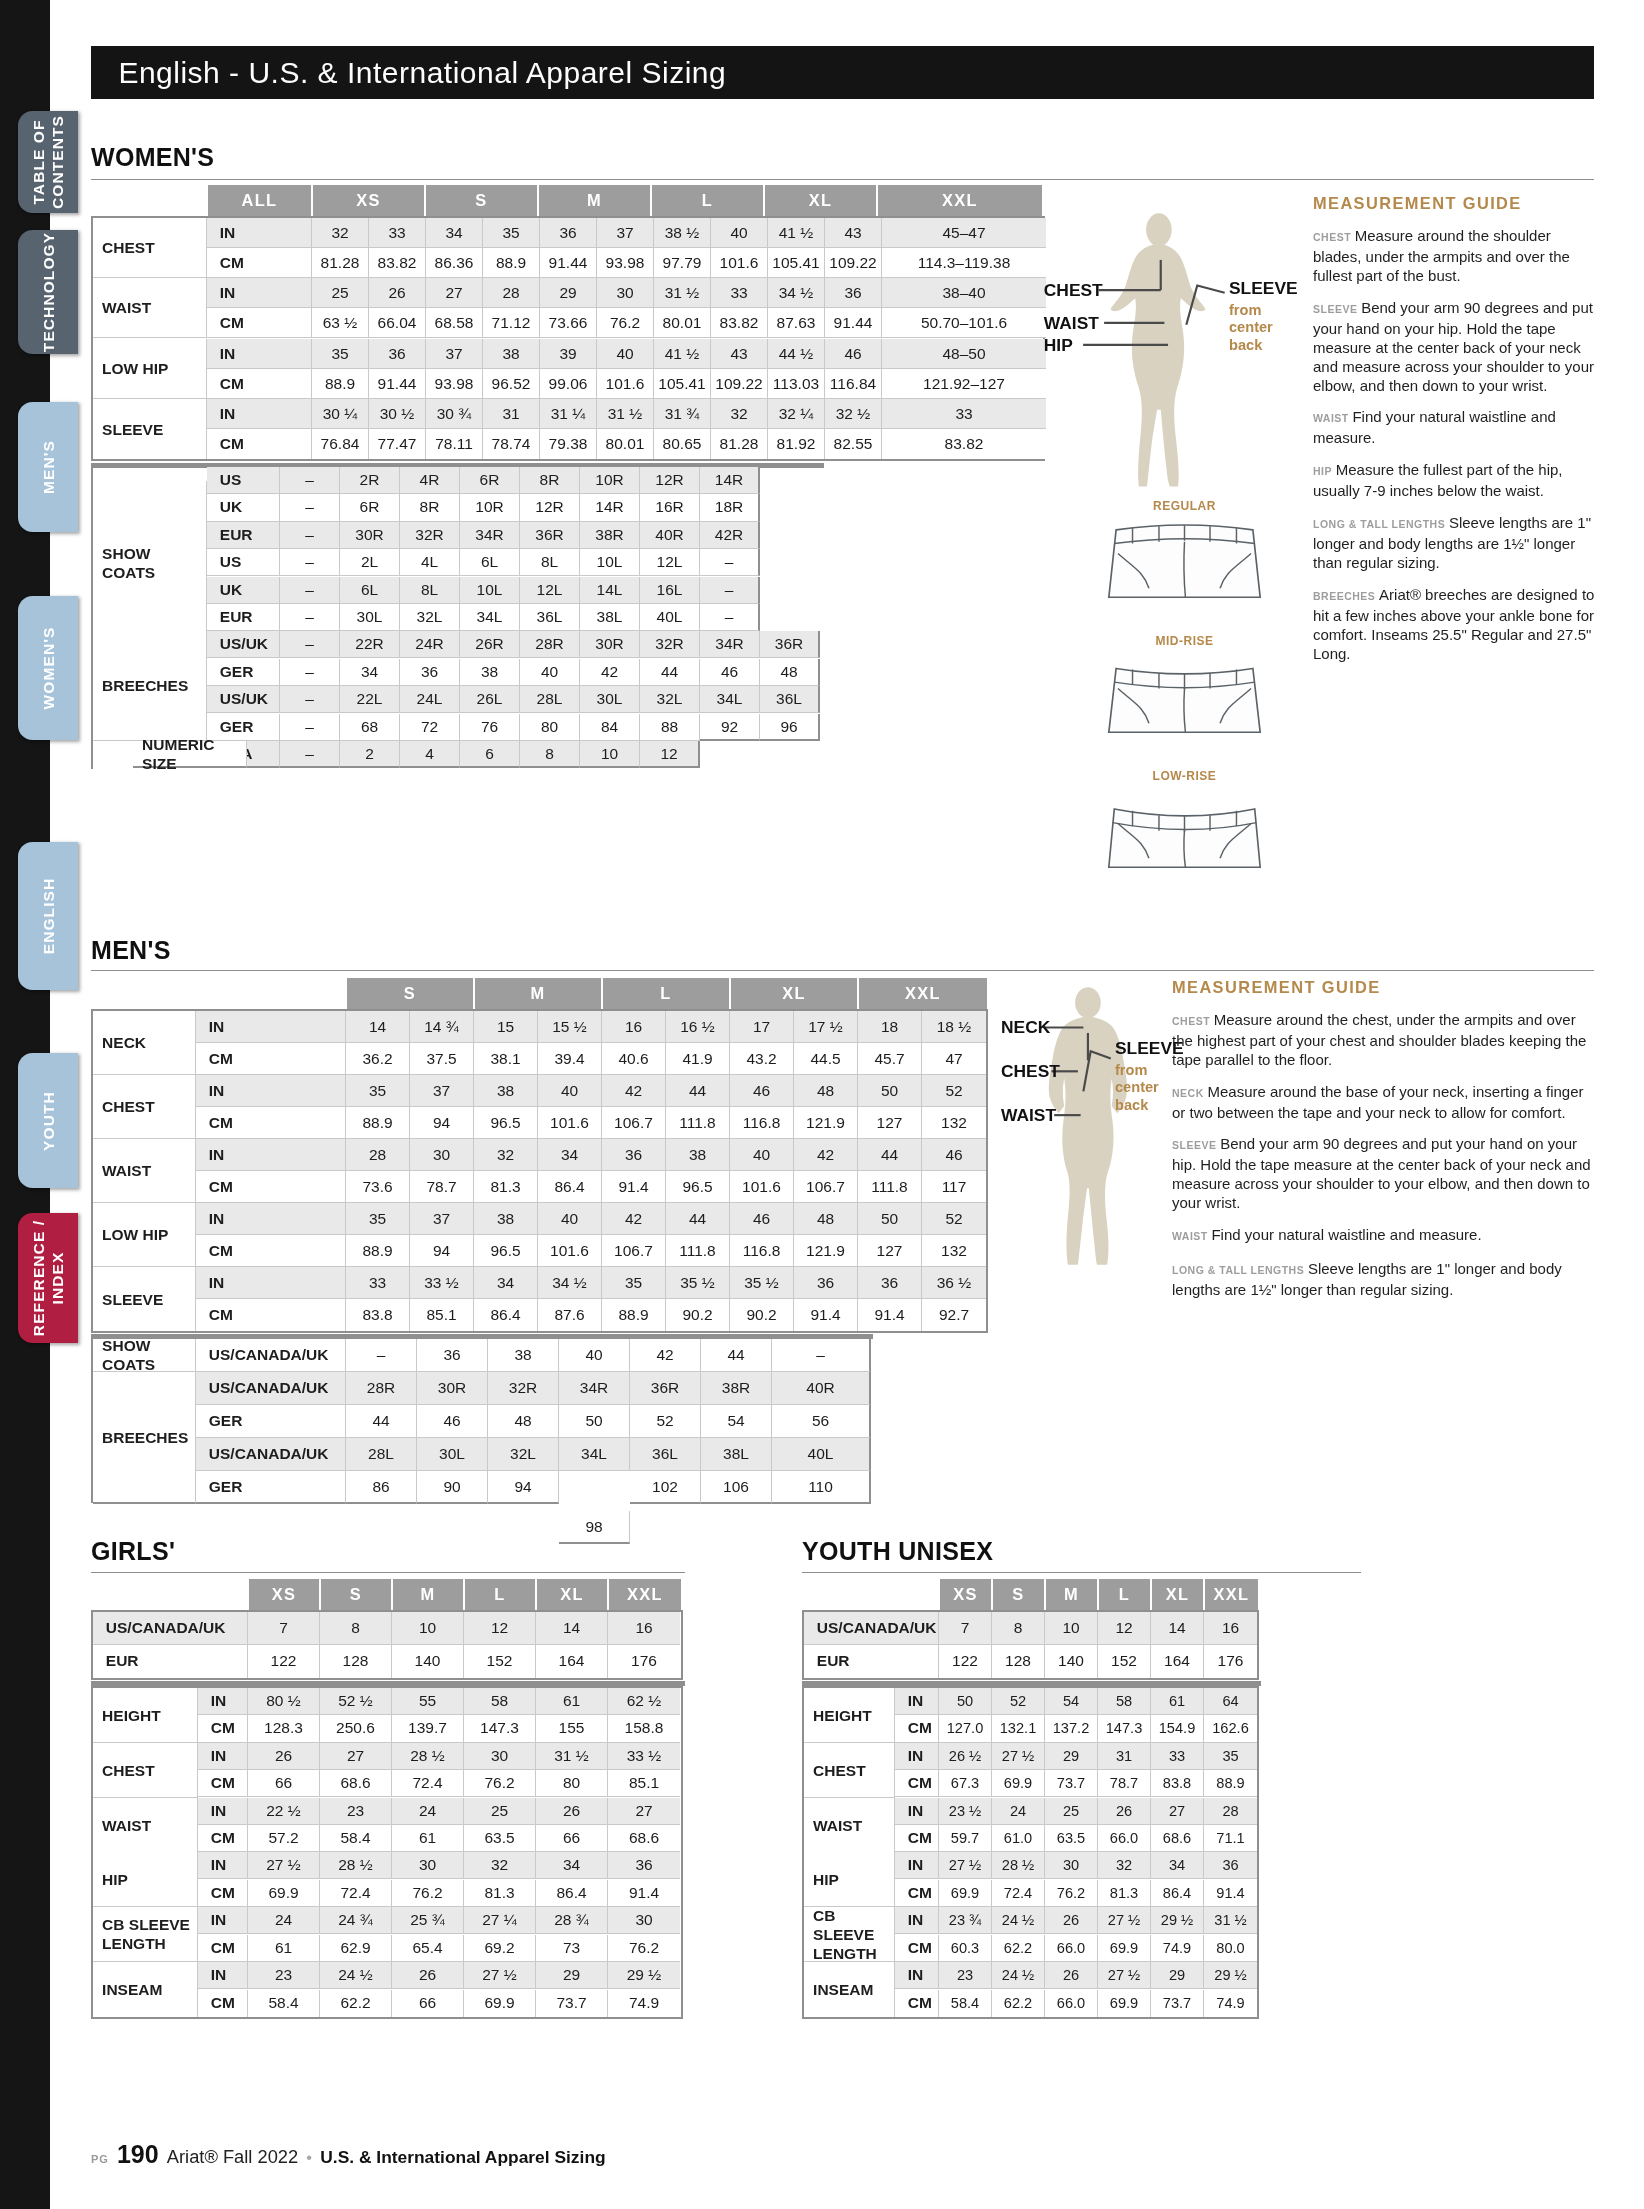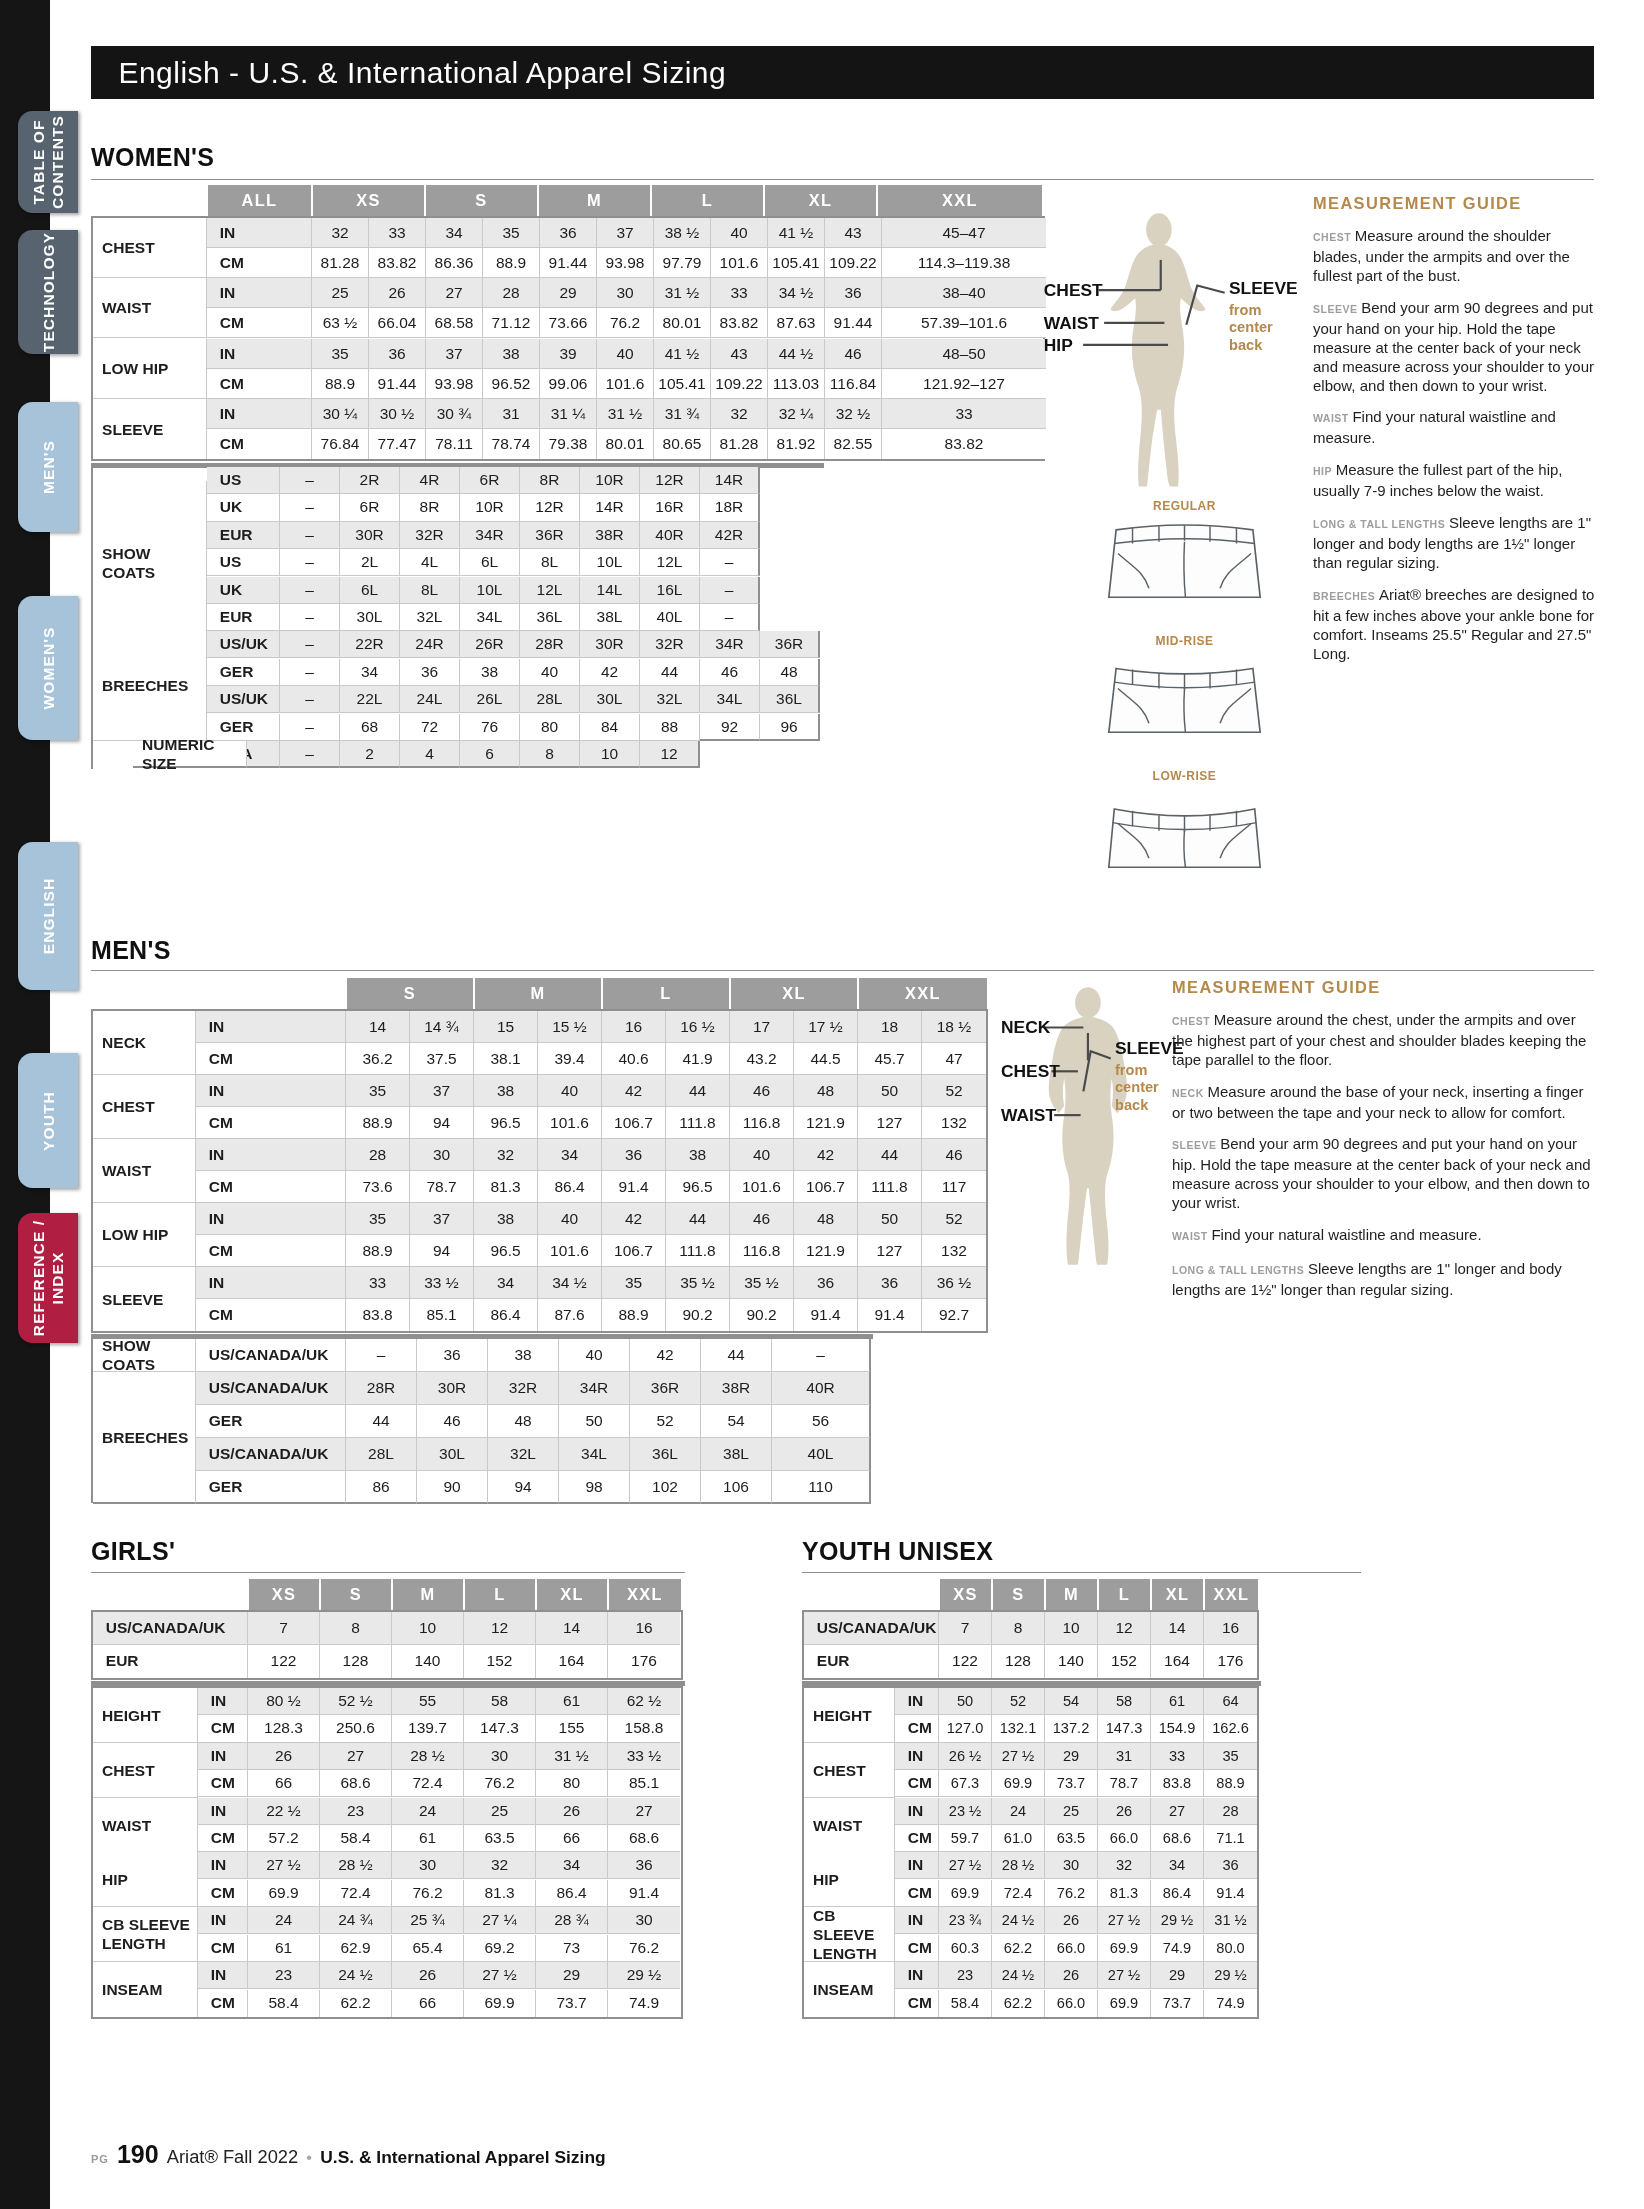--- a/index.html
+++ b/index.html
@@ -150,21 +150,21 @@
         <div class="c" style="width: 57px; height: 30px; line-height: 29px;">63 ½</div>
         <div class="c" style="width: 57px; height: 30px; line-height: 29px;">66.04</div>
         <div class="c" style="width: 57px; height: 30px; line-height: 29px;">68.58</div>
         <div class="c" style="width: 57px; height: 30px; line-height: 29px;">71.12</div>
         <div class="c" style="width: 57px; height: 30px; line-height: 29px;">73.66</div>
         <div class="c" style="width: 57px; height: 30px; line-height: 29px;">76.2</div>
         <div class="c" style="width: 57px; height: 30px; line-height: 29px;">80.01</div>
         <div class="c" style="width: 57px; height: 30px; line-height: 29px;">83.82</div>
         <div class="c" style="width: 57px; height: 30px; line-height: 29px;">87.63</div>
         <div class="c" style="width: 57px; height: 30px; line-height: 29px;">91.44</div>
-        <div class="c" style="width: 164px; height: 30px; line-height: 29px; border-right: none;">57.39–101.6</div>
+        <div class="c" style="width: 164px; height: 30px; line-height: 29px; border-right: none;">50.70–101.6</div>
       </div>
       <div class="rowlabel" style="top: 121px; height: 60px; width: 114px;">LOW HIP</div>
       <div class="r band" style="left: 114px; top: 121px;">
         <div class="c unit" style="width: 105px; height: 30px; line-height: 29px;">IN</div>
         <div class="c" style="width: 57px; height: 30px; line-height: 29px;">35</div>
         <div class="c" style="width: 57px; height: 30px; line-height: 29px;">36</div>
         <div class="c" style="width: 57px; height: 30px; line-height: 29px;">37</div>
         <div class="c" style="width: 57px; height: 30px; line-height: 29px;">38</div>
         <div class="c" style="width: 57px; height: 30px; line-height: 29px;">39</div>
         <div class="c" style="width: 57px; height: 30px; line-height: 29px;">40</div>
@@ -626,21 +626,21 @@
         <div class="c" style="width: 71px; height: 33px; line-height: 32px; border-bottom: 0.9px solid rgb(201, 201, 201);">34L</div>
         <div class="c" style="width: 71px; height: 33px; line-height: 32px; border-bottom: 0.9px solid rgb(201, 201, 201);">36L</div>
         <div class="c" style="width: 71px; height: 33px; line-height: 32px; border-bottom: 0.9px solid rgb(201, 201, 201);">38L</div>
         <div class="c" style="width: 99px; height: 33px; line-height: 32px; border-bottom: 0.9px solid rgb(201, 201, 201); border-right: 2.7px solid rgb(143, 143, 143);">40L</div>
       </div>
       <div class="r" style="left: 103px; top: 132px;">
         <div class="c unit" style="width: 150px; height: 33px; line-height: 32px; border-bottom: 2.7px solid rgb(143, 143, 143);">GER</div>
         <div class="c" style="width: 71px; height: 33px; line-height: 32px; border-bottom: 2.7px solid rgb(143, 143, 143);">86</div>
         <div class="c" style="width: 71px; height: 33px; line-height: 32px; border-bottom: 2.7px solid rgb(143, 143, 143);">90</div>
         <div class="c" style="width: 71px; height: 33px; line-height: 32px; border-bottom: 2.7px solid rgb(143, 143, 143);">94</div>
-        <div class="c" style="width: 71px; height: 33px; line-height: 32px; border-bottom: 2.7px solid rgb(143, 143, 143);">98</div>
+        <div class="c" style="width: 71px; height: 33px; line-height: 32px; border-bottom: 2.7px solid rgb(143, 143, 143); margin-top: 40px;">98</div>
         <div class="c" style="width: 71px; height: 33px; line-height: 32px; border-bottom: 2.7px solid rgb(143, 143, 143);">102</div>
         <div class="c" style="width: 71px; height: 33px; line-height: 32px; border-bottom: 2.7px solid rgb(143, 143, 143);">106</div>
         <div class="c" style="width: 99px; height: 33px; line-height: 32px; border-bottom: 2.7px solid rgb(143, 143, 143); border-right: 2.7px solid rgb(143, 143, 143);">110</div>
       </div>
       <div class="rowlabel" style="top: 0px; height: 33px; width: 103px; border-bottom: 0.9px solid rgb(201, 201, 201);">SHOW COATS</div>
       <div class="rowlabel" style="top: 33px; height: 132px; width: 103px; border-bottom: 2.7px solid rgb(143, 143, 143);">BREECHES</div>
     </div>
   </div>
 
 <div id="m-fig" class="abs" style="left:1001px;top:980px;width:183px;height:420px">

